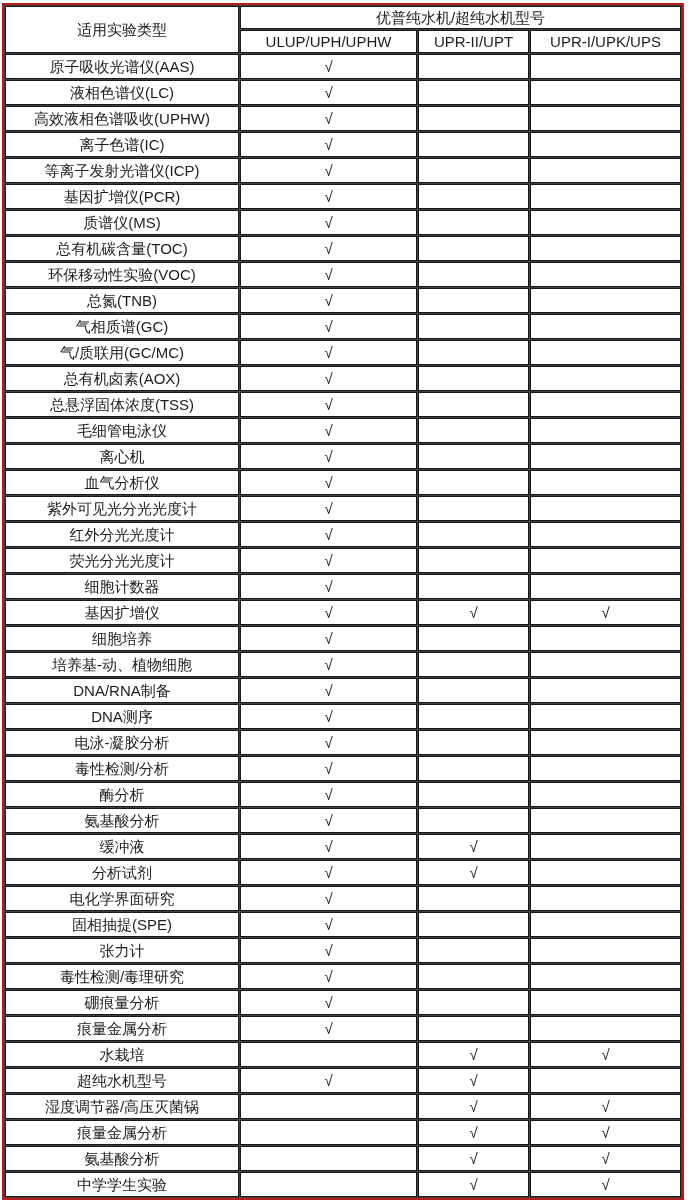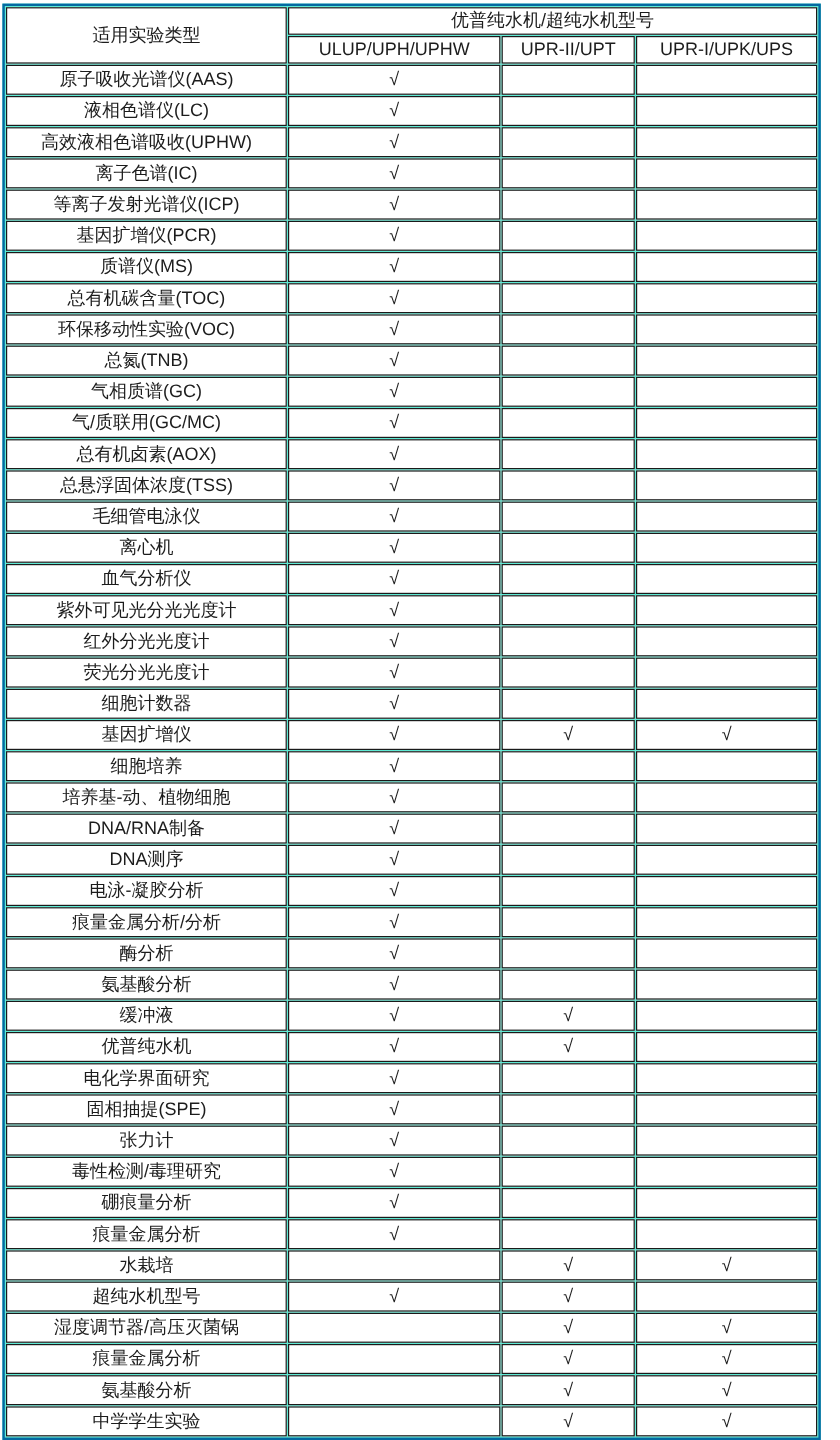--- a/index.html
+++ b/index.html
@@ -14,22 +14,22 @@
     box-sizing: border-box;
     padding: 3px 2px 2px 2px;
     background: #ffffff;
     overflow: hidden;
   }
   table.spec {
     width: 583px;
     table-layout: fixed;
     border-collapse: separate;
     border-spacing: 1px;
-    border: 2px solid #0369a1;
-    background: #5eead4;
+    border: 2px solid #b91c1c;
+    background: #404040;
   }
   table.spec col.c-label { width: 234px; }
   table.spec col.c-m1    { width: 177px; }
   table.spec col.c-m2    { width: 111px; }
   table.spec col.c-m3    { width: 151px; }
 
   table.spec th, table.spec td {
     border: 1px solid #1a1a1a;
     text-align: center;
     vertical-align: middle;
@@ -239,21 +239,21 @@
           <td class="check-cell"></td>
           <td class="check-cell"></td>
         </tr>
         <tr>
           <td class="label-cell">电泳-凝胶分析</td>
           <td class="check-cell">√</td>
           <td class="check-cell"></td>
           <td class="check-cell"></td>
         </tr>
         <tr>
-          <td class="label-cell">痕量金属分析/分析</td>
+          <td class="label-cell">毒性检测/分析</td>
           <td class="check-cell">√</td>
           <td class="check-cell"></td>
           <td class="check-cell"></td>
         </tr>
         <tr>
           <td class="label-cell">酶分析</td>
           <td class="check-cell">√</td>
           <td class="check-cell"></td>
           <td class="check-cell"></td>
         </tr>
@@ -263,21 +263,21 @@
           <td class="check-cell"></td>
           <td class="check-cell"></td>
         </tr>
         <tr>
           <td class="label-cell">缓冲液</td>
           <td class="check-cell">√</td>
           <td class="check-cell">√</td>
           <td class="check-cell"></td>
         </tr>
         <tr>
-          <td class="label-cell">优普纯水机</td>
+          <td class="label-cell">分析试剂</td>
           <td class="check-cell">√</td>
           <td class="check-cell">√</td>
           <td class="check-cell"></td>
         </tr>
         <tr>
           <td class="label-cell">电化学界面研究</td>
           <td class="check-cell">√</td>
           <td class="check-cell"></td>
           <td class="check-cell"></td>
         </tr>

